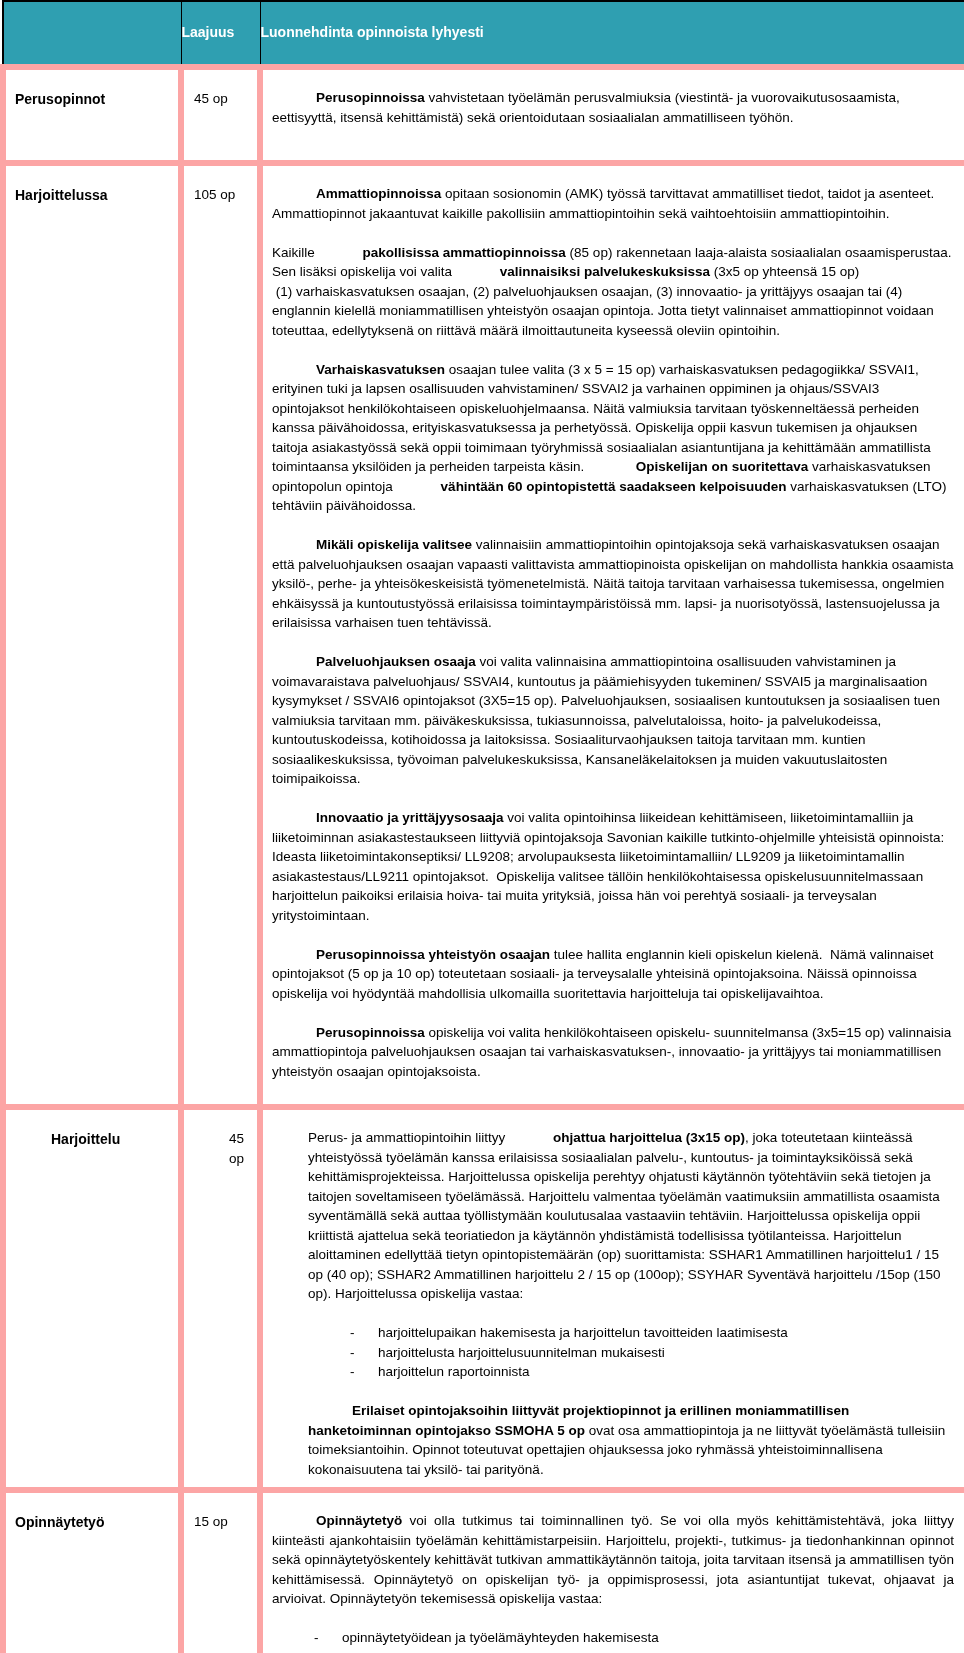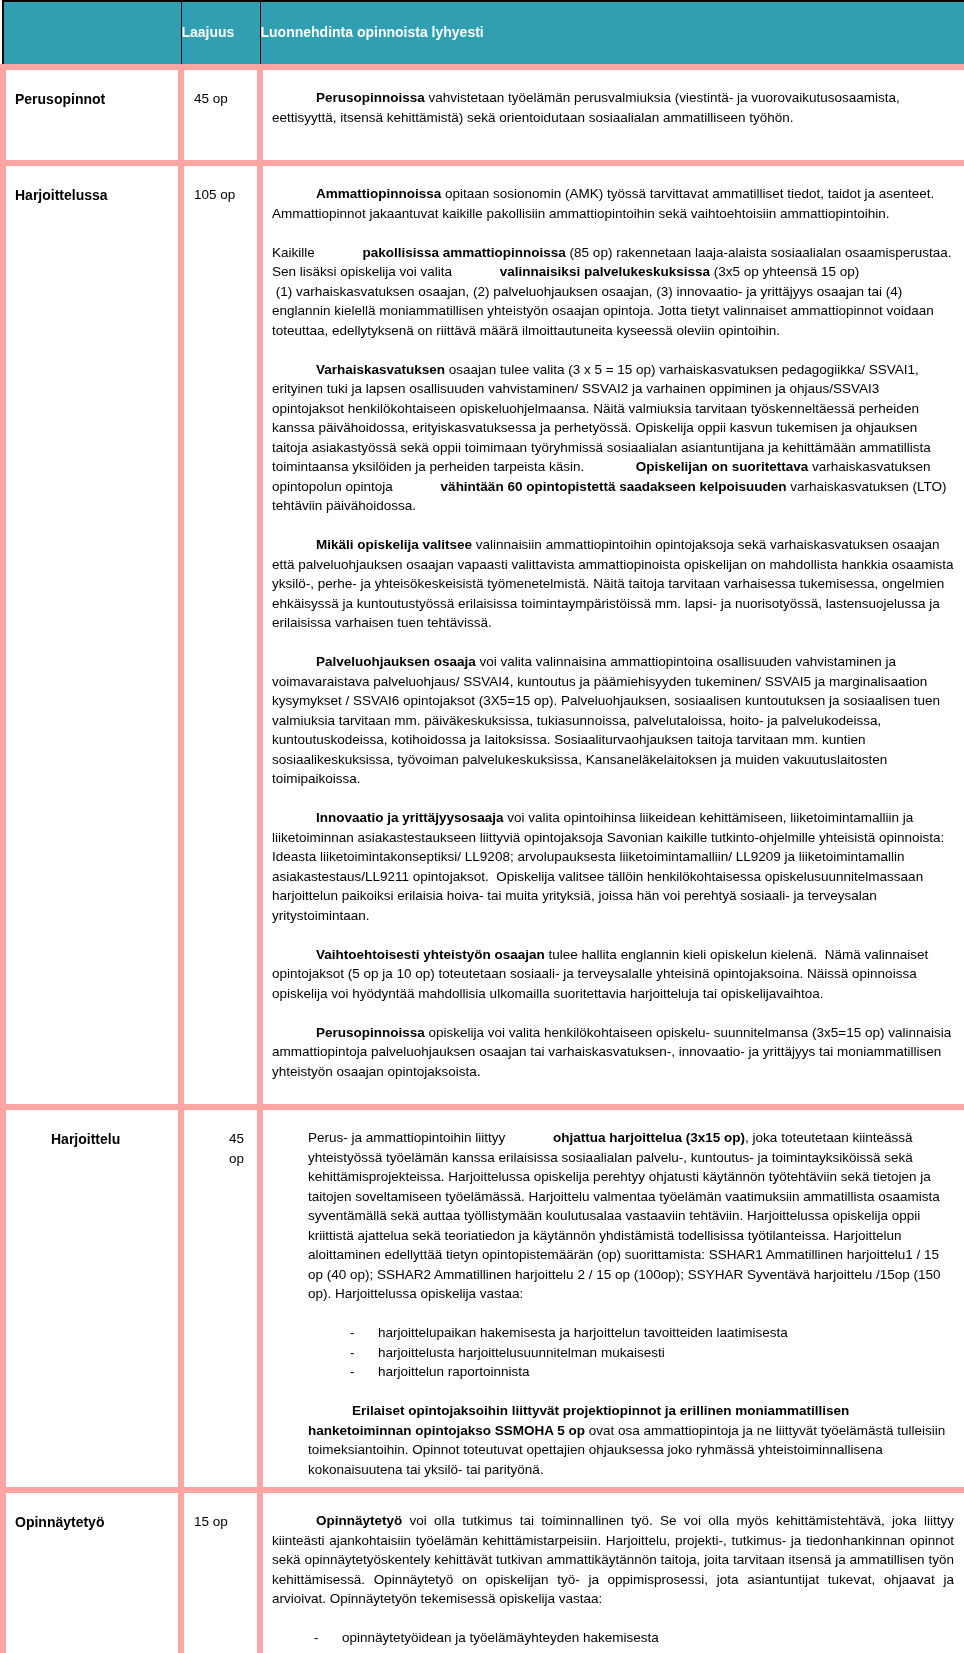--- a/index.html
+++ b/index.html
@@ -55,21 +55,21 @@
           <td class="t1">Harjoittelussa</td>
           <td class="t2">105 op</td>
           <td class="t3">
             <p class="para"><b>Ammattiopinnoissa</b><span> opitaan sosionomin (AMK) työssä tarvittavat ammatilliset tiedot, taidot ja asenteet. Ammattiopinnot jakaantuvat kaikille pakollisiin ammattiopintoihin sekä vaihtoehtoisiin ammattiopintoihin.</span></p>
             <p class="para"><span>Kaikille </span><b>pakollisissa ammattiopinnoissa</b><span> (85 op) rakennetaan laaja-alaista sosiaalialan osaamisperustaa. Sen lisäksi opiskelija voi valita </span><b>valinnaisiksi palvelukeskuksissa</b><span> (3x5 op yhteensä 15 op)
  (1) varhaiskasvatuksen osaajan, (2) palveluohjauksen osaajan, (3) innovaatio- ja yrittäjyys osaajan tai (4) englannin kielellä moniammatillisen yhteistyön osaajan opintoja. Jotta tietyt valinnaiset ammattiopinnot voidaan toteuttaa, edellytyksenä on riittävä määrä ilmoittautuneita kyseessä oleviin opintoihin.</span></p>
             <p class="para"><b>Varhaiskasvatuksen</b><span> osaajan tulee valita (3 x 5 = 15 op) varhaiskasvatuksen pedagogiikka/ SSVAI1, erityinen tuki ja lapsen osallisuuden vahvistaminen/ SSVAI2 ja varhainen oppiminen ja ohjaus/SSVAI3 opintojaksot henkilökohtaiseen opiskeluohjelmaansa. Näitä valmiuksia tarvitaan työskenneltäessä perheiden kanssa päivähoidossa, erityiskasvatuksessa ja perhetyössä. Opiskelija oppii kasvun tukemisen ja ohjauksen taitoja asiakastyössä sekä oppii toimimaan työryhmissä sosiaalialan asiantuntijana ja kehittämään ammatillista toimintaansa yksilöiden ja perheiden tarpeista käsin.  </span><b>Opiskelijan on suoritettava</b><span> varhaiskasvatuksen opintopolun opintoja </span><b>vähintään 60 opintopistettä saadakseen kelpoisuuden</b><span> varhaiskasvatuksen (LTO) tehtäviin päivähoidossa.</span></p>
             <p class="para"><b>Mikäli opiskelija valitsee</b><span> valinnaisiin ammattiopintoihin opintojaksoja sekä varhaiskasvatuksen osaajan että palveluohjauksen osaajan vapaasti valittavista ammattiopinoista opiskelijan on mahdollista hankkia osaamista yksilö-, perhe- ja yhteisökeskeisistä työmenetelmistä. Näitä taitoja tarvitaan varhaisessa tukemisessa, ongelmien ehkäisyssä ja kuntoutustyössä erilaisissa toimintaympäristöissä mm. lapsi- ja nuorisotyössä, lastensuojelussa ja erilaisissa varhaisen tuen tehtävissä.</span></p>
             <p class="para"><b>Palveluohjauksen osaaja</b><span> voi valita valinnaisina ammattiopintoina osallisuuden vahvistaminen ja voimavaraistava palveluohjaus/ SSVAI4, kuntoutus ja päämiehisyyden tukeminen/ SSVAI5 ja marginalisaation kysymykset / SSVAI6 opintojaksot (3X5=15 op). Palveluohjauksen, sosiaalisen kuntoutuksen ja sosiaalisen tuen valmiuksia tarvitaan mm. päiväkeskuksissa, tukiasunnoissa, palvelutaloissa, hoito- ja palvelukodeissa, kuntoutuskodeissa, kotihoidossa ja laitoksissa. Sosiaaliturvaohjauksen taitoja tarvitaan mm. kuntien sosiaalikeskuksissa, työvoiman palvelukeskuksissa, Kansaneläkelaitoksen ja muiden vakuutuslaitosten toimipaikoissa.</span></p>
             <p class="para"><b>Innovaatio ja yrittäjyysosaaja</b><span> voi valita opintoihinsa liikeidean kehittämiseen, liiketoimintamalliin ja liiketoiminnan asiakastestaukseen liittyviä opintojaksoja Savonian kaikille tutkinto-ohjelmille yhteisistä opinnoista: Ideasta liiketoimintakonseptiksi/ LL9208; arvolupauksesta liiketoimintamalliin/ LL9209 ja liiketoimintamallin asiakastestaus/LL9211 opintojaksot.  Opiskelija valitsee tällöin henkilökohtaisessa opiskelusuunnitelmassaan harjoittelun paikoiksi erilaisia hoiva- tai muita yrityksiä, joissa hän voi perehtyä sosiaali- ja terveysalan yritystoimintaan.</span></p>
-            <p class="para"><b>Vaihtoehtoisesti yhteistyön osaajan</b><span> tulee hallita englannin kieli opiskelun kielenä.  Nämä valinnaiset opintojaksot (5 op ja 10 op) toteutetaan sosiaali- ja terveysalalle yhteisinä opintojaksoina. Näissä opinnoissa opiskelija voi hyödyntää mahdollisia ulkomailla suoritettavia harjoitteluja tai opiskelijavaihtoa.</span></p>
+            <p class="para"><b>Perusopinnoissa yhteistyön osaajan</b><span> tulee hallita englannin kieli opiskelun kielenä.  Nämä valinnaiset opintojaksot (5 op ja 10 op) toteutetaan sosiaali- ja terveysalalle yhteisinä opintojaksoina. Näissä opinnoissa opiskelija voi hyödyntää mahdollisia ulkomailla suoritettavia harjoitteluja tai opiskelijavaihtoa.</span></p>
             <p class="para"><b>Perusopinnoissa</b><span> opiskelija voi valita henkilökohtaiseen opiskelu- suunnitelmansa (3x5=15 op) valinnaisia ammattiopintoja palveluohjauksen osaajan tai varhaiskasvatuksen-, innovaatio- ja yrittäjyys tai moniammatillisen yhteistyön osaajan opintojaksoista.</span></p>
           </td>
         </tr>
         <tr class="h-r3">
           <td class="t1">Harjoittelu</td>
           <td class="t2">45 op</td>
           <td class="t3">
             <p class="para"><span>Perus- ja ammattiopintoihin liittyy </span><b>ohjattua harjoittelua (3x15 op)</b><span>, joka toteutetaan kiinteässä yhteistyössä työelämän kanssa erilaisissa sosiaalialan palvelu-, kuntoutus- ja toimintayksiköissä sekä kehittämisprojekteissa. Harjoittelussa opiskelija perehtyy ohjatusti käytännön työtehtäviin sekä tietojen ja taitojen soveltamiseen työelämässä. Harjoittelu valmentaa työelämän vaatimuksiin ammatillista osaamista syventämällä sekä auttaa työllistymään koulutusalaa vastaaviin tehtäviin. Harjoittelussa opiskelija oppii kriittistä ajattelua sekä teoriatiedon ja käytännön yhdistämistä todellisissa työtilanteissa. Harjoittelun aloittaminen edellyttää tietyn opintopistemäärän (op) suorittamista: SSHAR1 Ammatillinen harjoittelu1 / 15 op (40 op); SSHAR2 Ammatillinen harjoittelu 2 / 15 op (100op); SSYHAR Syventävä harjoittelu /15op (150 op). Harjoittelussa opiskelija vastaa:</span></p>
             <div class="dlist">
               <div class="ditem">

